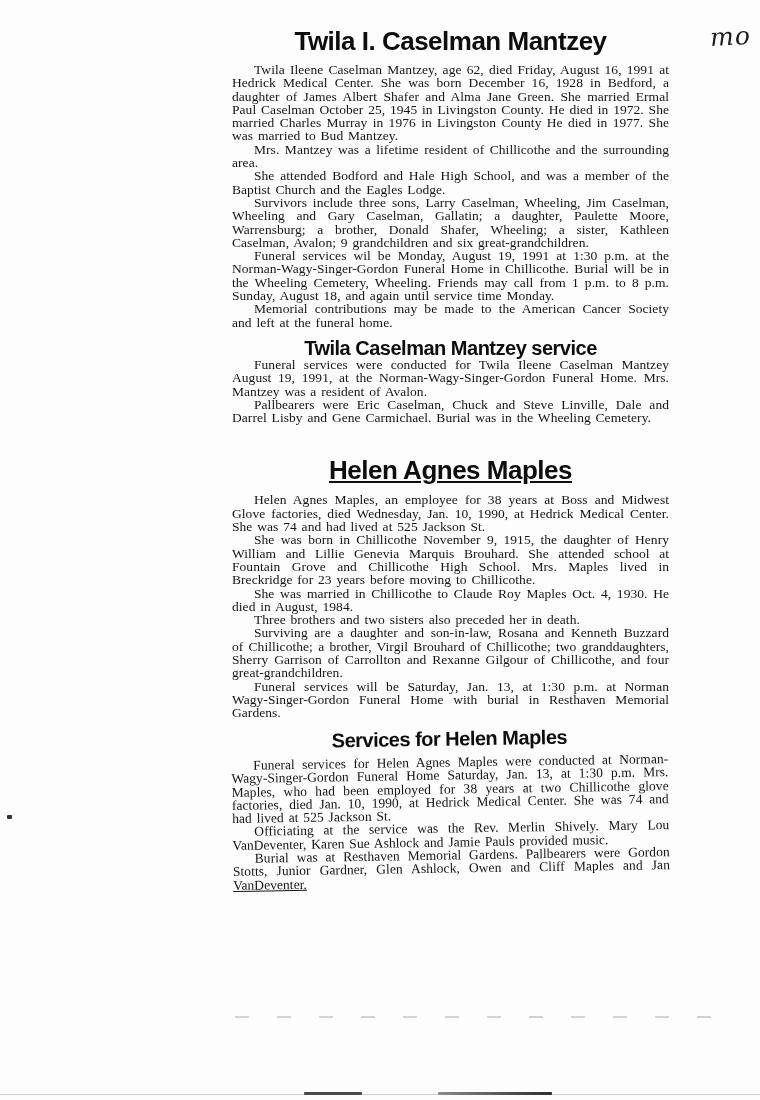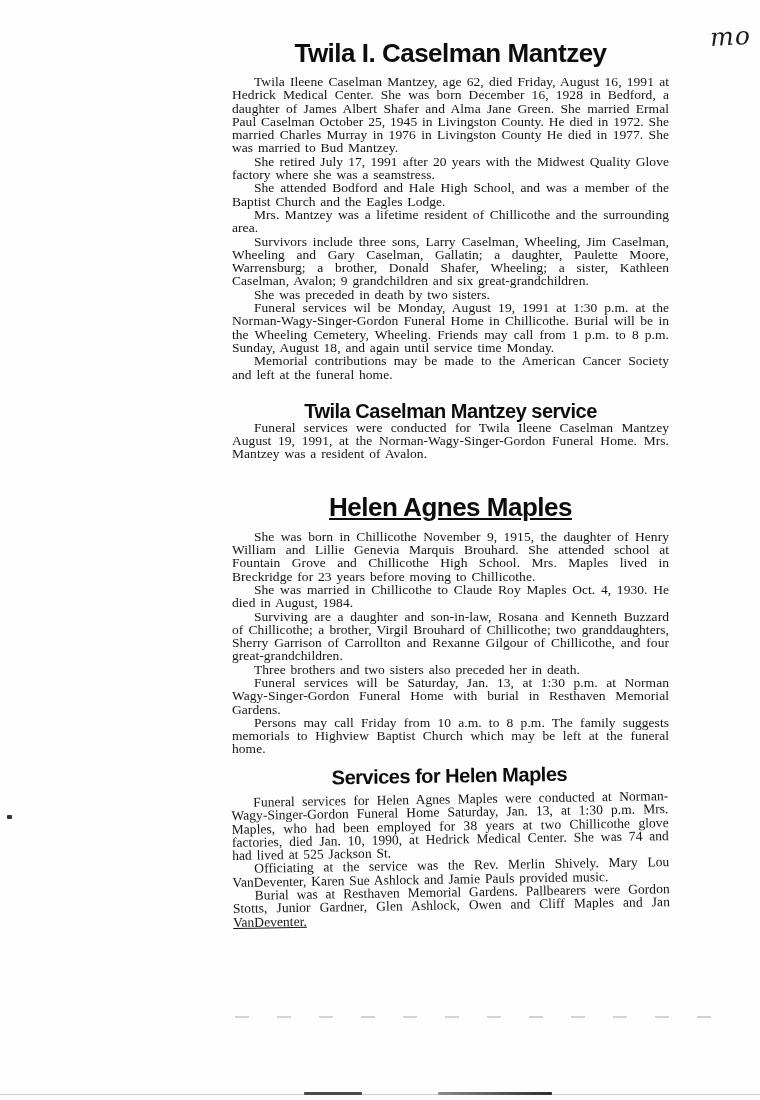--- a/index.html
+++ b/index.html
@@ -16,21 +16,21 @@
     color: #141414;
   }
   .scan-page {
     position: absolute;
     inset: 0;
     background: #fdfdfd;
   }
   .column {
     position: absolute;
     left: 232px;
-    top: 12px;
+    top: 0;
     width: 437px;
   }
   .article-title {
     font-family: "Liberation Sans", sans-serif;
     font-weight: bold;
     text-align: center;
     letter-spacing: -0.5px;
     line-height: 1.0;
     color: #0d0d0d;
     margin: 0;
@@ -44,21 +44,21 @@
     word-spacing: 1.4px;
     letter-spacing: 0.05px;
   }
   .article-body p {
     margin: 0;
     text-indent: 22px;
   }
   
   #a1-title { margin-top: 28px; }
   #a1-body  { margin-top: 9px; }
-  #a2-title { margin-top: 20px; }
+  #a2-title { margin-top: 9px; }
   #a2-body  { }
   #a3-title { margin-top: 33px; text-decoration: underline; }
   #a3-body  { margin-top: 10px; }
   #article-4 {
     transform: rotate(-0.9deg);
     transform-origin: 0 50%;
   }
   #a4-title { margin-top: 13px; }
   #a4-body  { margin-top: 7px; }
   .underlined {
@@ -127,46 +127,45 @@
 <div class="scan-page">
 
   <div class="handwritten-note">mo</div>
 
   <div class="column">
 
     <section>
       <h1 id="a1-title" class="article-title title-xl">Twila I. Caselman Mantzey</h1>
       <div id="a1-body" class="article-body">
         <p>Twila Ileene Caselman Mantzey, age 62, died Friday, August 16, 1991 at Hedrick Medical Center. She was born December 16, 1928 in Bedford, a daughter of James Albert Shafer and Alma Jane Green. She married Ermal Paul Caselman October 25, 1945 in Livingston County. He died in 1972. She married Charles Murray in 1976 in Livingston County He died in 1977. She was married to Bud Mantzey.</p>
-        <p>She retired July 17, 1991 after 20 years with the Midwest Quality Glove factory where she was a seamstress.</p>
+        <p>Mrs. Mantzey was a lifetime resident of Chillicothe and the surrounding area.</p>
         <p>She attended Bodford and Hale High School, and was a member of the Baptist Church and the Eagles Lodge.</p>
-        <p>Mrs. Mantzey was a lifetime resident of Chillicothe and the surrounding area.</p>
         <p>Survivors include three sons, Larry Caselman, Wheeling, Jim Caselman, Wheeling and Gary Caselman, Gallatin; a daughter, Paulette Moore, Warrensburg; a brother, Donald Shafer, Wheeling; a sister, Kathleen Caselman, Avalon; 9 grandchildren and six great-grandchildren.</p>
-        <p>She was preceded in death by two sisters.</p>
         <p>Funeral services wil be Monday, August 19, 1991 at 1:30 p.m. at the Norman-Wagy-Singer-Gordon Funeral Home in Chillicothe. Burial will be in the Wheeling Cemetery, Wheeling. Friends may call from 1 p.m. to 8 p.m. Sunday, August 18, and again until service time Monday.</p>
         <p>Memorial contributions may be made to the American Cancer Society and left at the funeral home.</p>
       </div>
     </section>
 
     <section>
       <h2 id="a2-title" class="article-title title-lg">Twila Caselman Mantzey service</h2>
       <div id="a2-body" class="article-body">
         <p>Funeral services were conducted for Twila Ileene Caselman Mantzey August 19, 1991, at the Norman-Wagy-Singer-Gordon Funeral Home. Mrs. Mantzey was a resident of Avalon.</p>
+        <p>Pallbearers were Eric Caselman, Chuck and Steve Linville, Dale and Darrel Lisby and Gene Carmichael. Burial was in the Wheeling Cemetery.</p>
       </div>
     </section>
 
     <section>
       <h1 id="a3-title" class="article-title title-xl">Helen Agnes Maples</h1>
       <div id="a3-body" class="article-body">
+        <p>Helen Agnes Maples, an employee for 38 years at Boss and Midwest Glove factories, died Wednesday, Jan. 10, 1990, at Hedrick Medical Center. She was 74 and had lived at 525 Jackson St.</p>
         <p>She was born in Chillicothe November 9, 1915, the daughter of Henry William and Lillie Genevia Marquis Brouhard. She attended school at Fountain Grove and Chillicothe High School. Mrs. Maples lived in Breckridge for 23 years before moving to Chillicothe.</p>
         <p>She was married in Chillicothe to Claude Roy Maples Oct. 4, 1930. He died in August, 1984.</p>
+        <p>Three brothers and two sisters also preceded her in death.</p>
         <p>Surviving are a daughter and son-in-law, Rosana and Kenneth Buzzard of Chillicothe; a brother, Virgil Brouhard of Chillicothe; two granddaughters, Sherry Garrison of Carrollton and Rexanne Gilgour of Chillicothe, and four great-grandchildren.</p>
-        <p>Three brothers and two sisters also preceded her in death.</p>
         <p>Funeral services will be Saturday, Jan. 13, at 1:30 p.m. at Norman Wagy-Singer-Gordon Funeral Home with burial in Resthaven Memorial Gardens.</p>
-        <p>Persons may call Friday from 10 a.m. to 8 p.m. The family suggests memorials to Highview Baptist Church which may be left at the funeral home.</p>
       </div>
     </section>
 
     <section id="article-4">
       <h2 id="a4-title" class="article-title title-lg">Services for Helen Maples</h2>
       <div id="a4-body" class="article-body">
         <p>Funeral services for Helen Agnes Maples were conducted at Norman-Wagy-Singer-Gordon Funeral Home Saturday, Jan. 13, at 1:30 p.m. Mrs. Maples, who had been employed for 38 years at two Chillicothe glove factories, died Jan. 10, 1990, at Hedrick Medical Center. She was 74 and had lived at 525 Jackson St.</p>
         <p>Officiating at the service was the Rev. Merlin Shively. Mary Lou VanDeventer, Karen Sue Ashlock and Jamie Pauls provided music.</p>
         <p><span>Burial was at Resthaven Memorial Gardens. Pallbearers were Gordon Stotts, Junior Gardner, Glen Ashlock, Owen and Cliff Maples and Jan </span><span class="underlined">VanDeventer.</span></p>
       </div>

